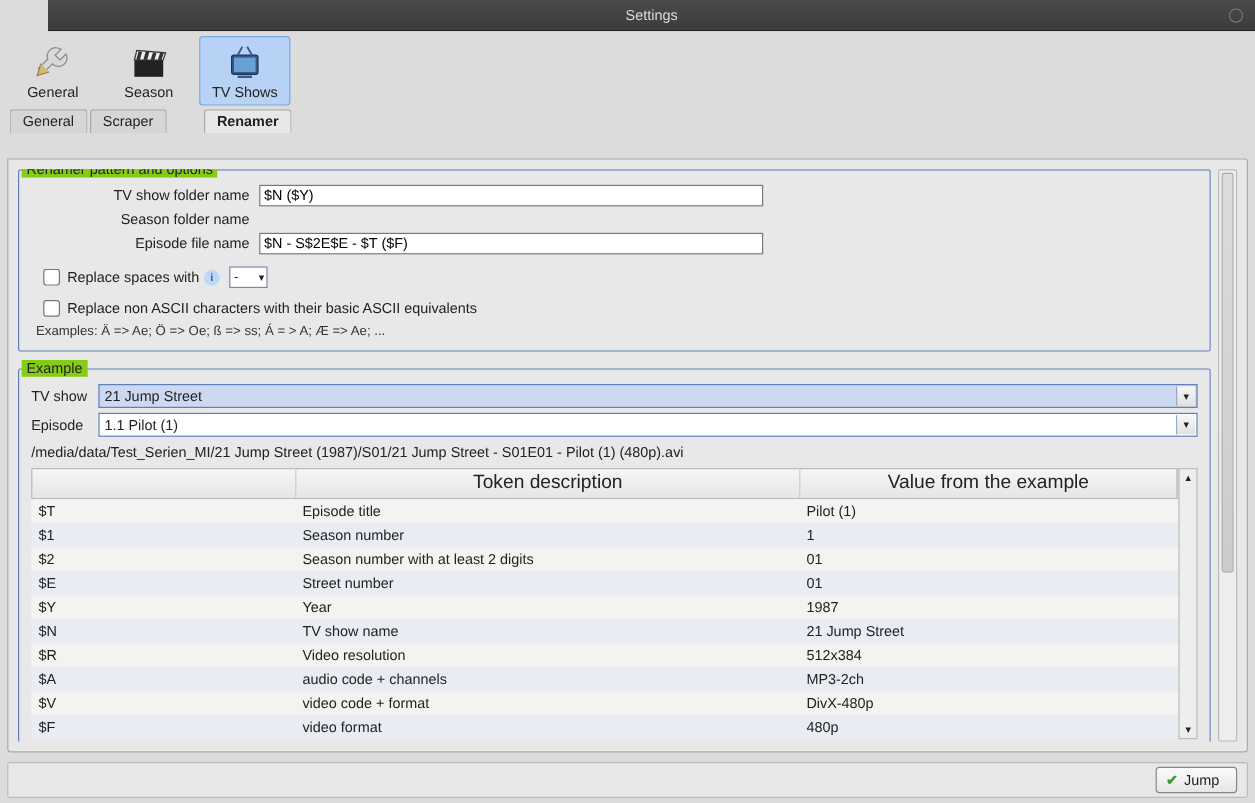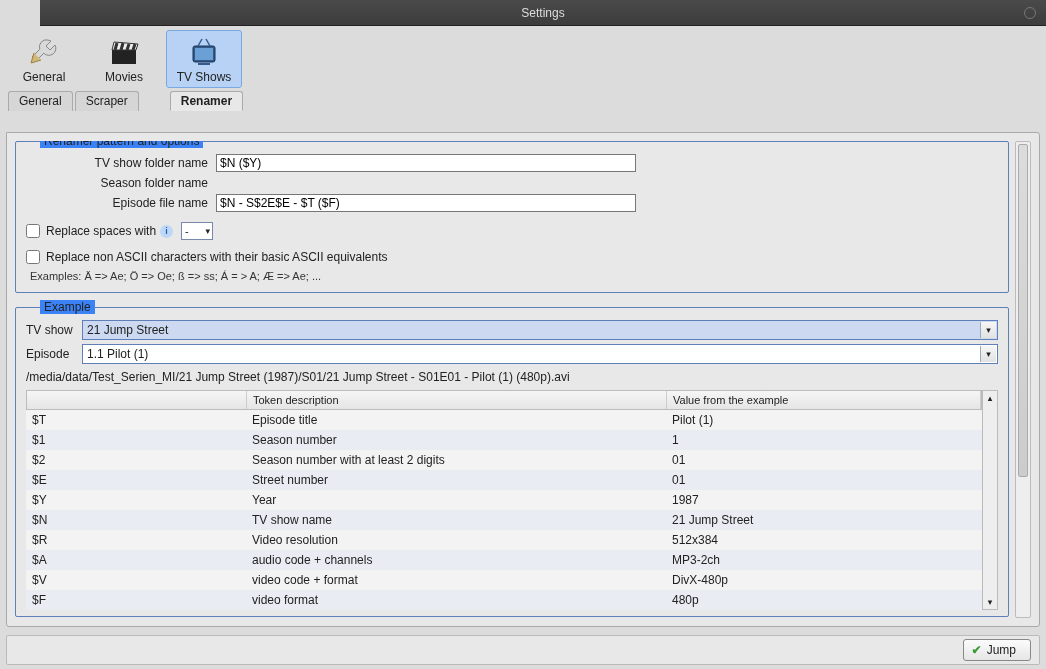--- a/index.html
+++ b/index.html
@@ -24,44 +24,44 @@
 .tab { padding: 2px 10px 2px 10px; border: 1px solid #aaa; border-bottom: none; background: #d6d6d6; margin-right: 2px; font-size: 12px; border-radius: 3px 3px 0 0; cursor: default; position: relative; top: 1px; }
 .tab.active { background: #e8e8e8; font-weight: bold; z-index: 2; border-bottom: 1px solid #e8e8e8; margin-left: 29px; }
 
 .page { border: 1px solid #aaa; background: #e8e8e8; margin: 0 6px 6px 6px; padding: 8px; position: absolute; top: 106px; bottom: 36px; left: 0; right: 0; border-radius: 0 3px 3px 3px; display: flex; }
 .page-inner { flex: 1; overflow: hidden; }
 .page-scrollbar { width: 16px; background: #eee; border: 1px solid #bbb; border-radius: 2px; margin-left: 6px; position: relative; }
 .page-scrollbar .thumb { position: absolute; top: 2px; left: 2px; right: 2px; height: 70%; background: linear-gradient(#dcdcdc,#ccc); border: 1px solid #aaa; border-radius: 2px; }
 
 
 .fbox { border: 1px solid #5f7fb8; border-radius: 2px; padding: 12px 10px 10px 10px; position: relative; margin-bottom: 14px; }
-.fbox .legend { position: absolute; top: -8px; left: 24px; background: #3b82f6; padding: 0 4px; font-size: 12px; }
+.fbox .legend { position: absolute; top: -8px; left: 2px; background: #84cc16; padding: 0 4px; font-size: 12px; }
 
 .formrow { display: flex; align-items: center; margin-bottom: 4px; }
 .formrow .lbl { width: 190px; text-align: right; padding-right: 8px; }
 .formrow input[type=text] { flex: 0 0 420px; height: 18px; border: 1px solid #777; padding: 0 3px; font-size: 12px; background: #fff; }
 
-.chkrow { display: flex; align-items: center; margin: 10px 0 6px 0; }
+.chkrow { display: flex; align-items: center; margin: 10px 0 6px 10px; }
 .chkrow input { margin-right: 6px; width: 14px; height: 14px; }
 .info-badge { display: inline-block; width: 13px; height: 13px; border-radius: 50%; background: #bdd7f7; color: #2a62b0; font-size: 9px; font-weight: bold; line-height: 13px; text-align: center; margin-left: 4px; vertical-align: middle; }
 .minisel { width: 32px; height: 18px; border: 1px solid #78a; margin-left: 8px; background: #fff; display: inline-flex; align-items: center; font-size: 11px; padding-left: 3px; position: relative; }
 .minisel .arrow { position: absolute; right: 2px; top: 3px; font-size: 9px; }
 .examples-line { font-size: 11px; color: #333; margin: 6px 0 0 4px; }
 
 
 .dropdown { height: 20px; border: 1px solid #5f7fb8; display: flex; align-items: center; padding: 0 4px; font-size: 12px; position: relative; margin-bottom: 4px; background: #fff; }
 .dropdown.selecty { background: #cdd9f0; }
 .dropdown .arrowbox { position: absolute; right: 1px; top: 1px; bottom: 1px; width: 16px; border-left: 1px solid #9ab; display: flex; align-items: center; justify-content: center; font-size: 9px; background: linear-gradient(#f6f6f6,#e2e2e2); }
 .exrow { display: flex; align-items: center; margin-bottom: 4px; }
 .exrow .lbl2 { width: 56px; }
 .exrow .dropdown { flex: 1; margin: 0; }
 .pathline { font-size: 12px; margin: 6px 0 6px 0; }
 .tbl { width: 100%; display: flex; flex-direction: column; }
 .thead { display: flex; background: linear-gradient(#f6f6f6,#e5e5e5); border: 1px solid #bbb; }
-.thead .th { padding: 3px 6px; font-size: 11px; border-right: 1px solid #ccc; text-align: left; }
+.thead .th { padding: 3px 6px; font-size: 16px; border-right: 1px solid #ccc; text-align: center; }
 .trow { display: flex; height: 20px; align-items: center; }
 .trow.even { background: #f3f3f3; }
 .trow.odd { background: #e9ecf2; }
 .trow .td { padding: 0 6px; font-size: 12px; }
 .c1 { width: 220px; }
 .c2 { width: 420px; }
 .c3 { flex: 1; }
 .tbl-scroll { display: flex; flex-direction: column; justify-content: space-between; width: 16px; border: 1px solid #bbb; background: #eee; }
 .tbl-scroll .sb { height: 14px; display: flex; align-items: center; justify-content: center; font-size: 9px; }
 .tbl-area { display: flex; }
@@ -98,21 +98,21 @@
       <div class="icon clap">
         <svg width="32" height="32" viewBox="0 0 32 32">
           <rect x="4" y="14" width="24" height="14" fill="#222"></rect>
           <polygon points="4,14 28,14 30,8 6,6" fill="#eee" stroke="#333"></polygon>
           <line x1="9" y1="7" x2="7" y2="14" stroke="#333" stroke-width="3"></line>
           <line x1="15" y1="7" x2="13" y2="14" stroke="#333" stroke-width="3"></line>
           <line x1="21" y1="8" x2="19" y2="14" stroke="#333" stroke-width="3"></line>
           <line x1="27" y1="8" x2="25" y2="14" stroke="#333" stroke-width="3"></line>
         </svg>
       </div>
-      <div class="lbl">Movies</div>
+      <div class="lbl">Season</div>
     </div>
     <div class="bigbtn selected">
       <div class="icon tv">
         <svg width="32" height="32" viewBox="0 0 32 32">
           <rect x="5" y="10" width="22" height="16" rx="2" fill="#335a8a" stroke="#1a3556"></rect>
           <rect x="7" y="12" width="18" height="12" fill="#6aa0d4"></rect>
           <line x1="10" y1="10" x2="14" y2="3" stroke="#335a8a" stroke-width="1.5"></line>
           <line x1="22" y1="10" x2="18" y2="3" stroke="#335a8a" stroke-width="1.5"></line>
           <rect x="10" y="27" width="12" height="2" fill="#335a8a"></rect>
         </svg>

